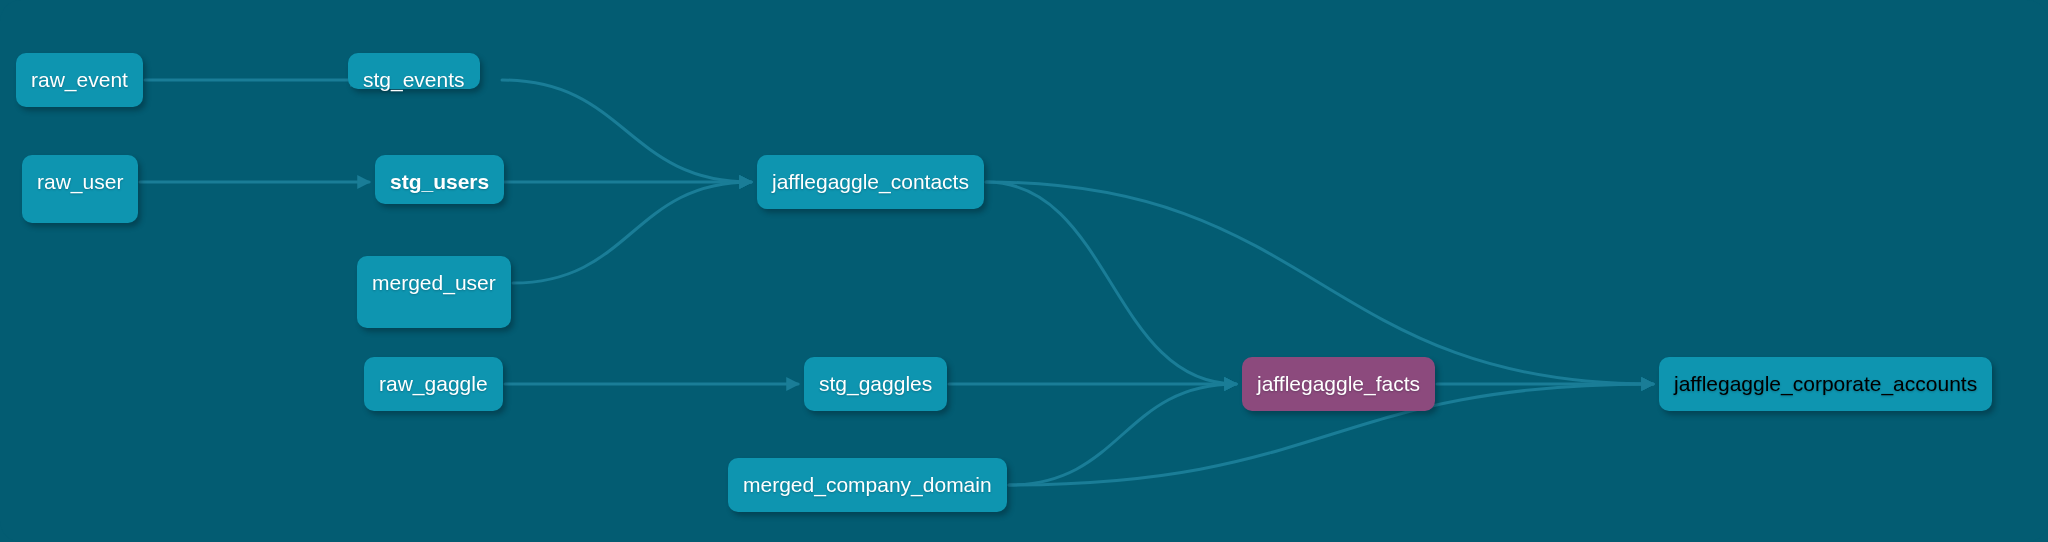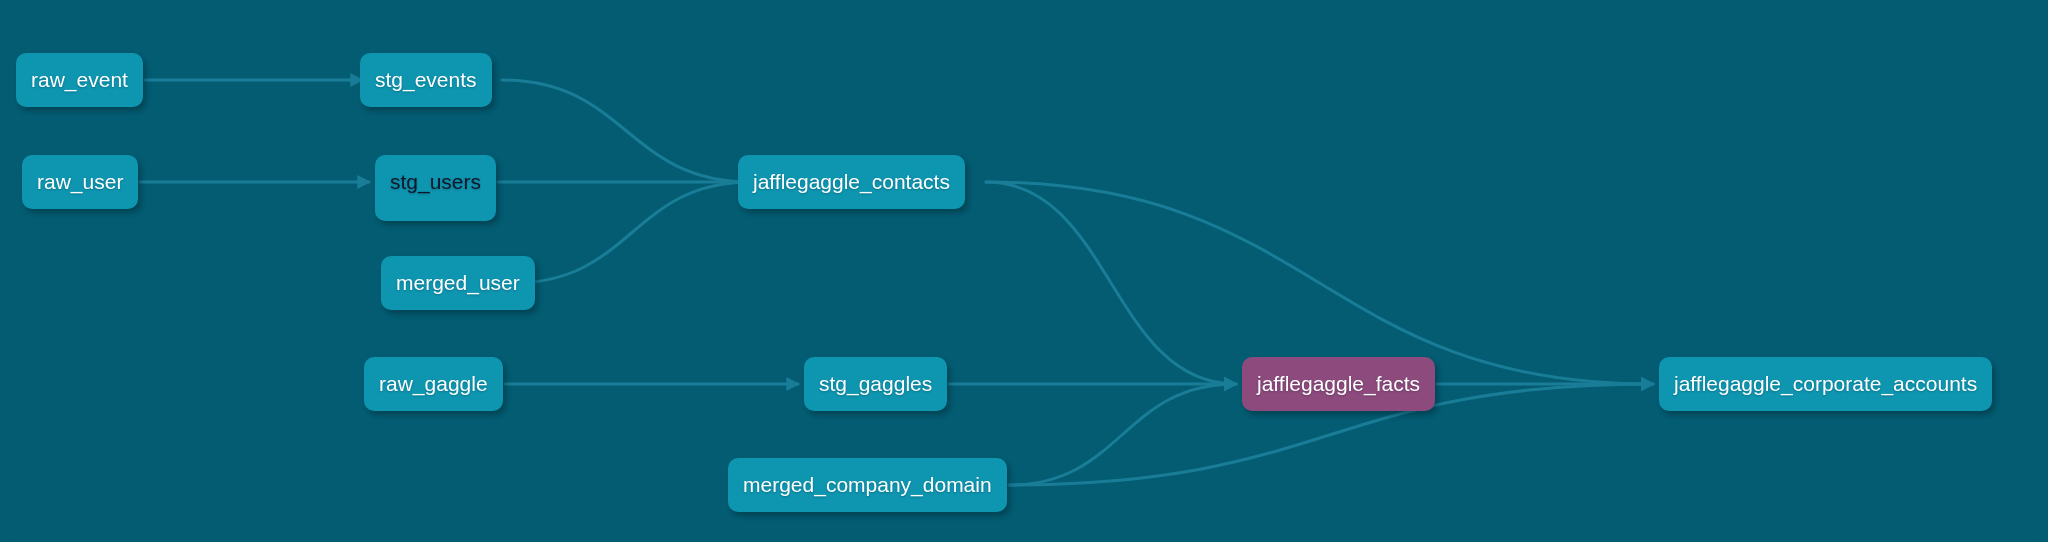--- a/index.html
+++ b/index.html
@@ -75,24 +75,24 @@
         <path class="edge" stroke="#1a7d97" d="M 949 384 C 1092.5 384, 1092.5 384, 1236 384" marker-end="url(#arrowhead)"></path>
         <path class="edge" stroke="#1a7d97" d="M 986 182 C 1111 182, 1111 384, 1236 384" marker-end="url(#arrowhead)"></path>
         <path class="edge" stroke="#1a7d97" d="M 1009 485 C 1122.5 485, 1122.5 384, 1236 384" marker-end="url(#arrowhead)"></path>
         <path class="edge" stroke="#1a7d97" d="M 986 182 C 1319.5 182, 1319.5 384, 1653 384" marker-end="url(#arrowhead)"></path>
         <path class="edge" stroke="#1a7d97" d="M 1437 384 C 1545 384, 1545 384, 1653 384" marker-end="url(#arrowhead)"></path>
         <path class="edge" stroke="#1a7d97" d="M 1009 485 C 1331 485, 1331 384, 1653 384" marker-end="url(#arrowhead)"></path>
       </g>
   </svg>
   <div class="nodes-layer" id="nodes-layer">
       <div class="graph-node" style="left: 16px; top: 53px; height: 54px; line-height: 54px; background: rgb(14, 149, 176); color: rgb(255, 255, 255);">raw_event</div>
-      <div class="graph-node" style="left: 360px; top: 53px; height: 54px; line-height: 54px; background: rgb(14, 149, 176); color: rgb(255, 255, 255);">stg_events</div>
-      <div class="graph-node" style="left: 22px; top: 155px; height: 54px; line-height: 54px; background: rgb(14, 149, 176); color: rgb(255, 255, 255);">raw_user</div>
-      <div class="graph-node" style="left: 375px; top: 155px; height: 66px; line-height: 54px; background: rgb(14, 149, 176); color: #0f172a;">stg_users</div>
-      <div class="graph-node" style="left: 357px; top: 256px; height: 54px; line-height: 54px; background: rgb(14, 149, 176); color: rgb(255, 255, 255); margin-left: 24px;">merged_user</div>
-      <div class="graph-node" style="left: 738px; top: 155px; height: 54px; line-height: 54px; background: rgb(14, 149, 176); color: rgb(255, 255, 255); text-align: right;">jafflegaggle_contacts</div>
+      <div class="graph-node" style="left: 348px; top: 53px; height: 36px; line-height: 54px; background: rgb(14, 149, 176); color: rgb(255, 255, 255);">stg_events</div>
+      <div class="graph-node" style="left: 22px; top: 155px; height: 68px; line-height: 54px; background: rgb(14, 149, 176); color: rgb(255, 255, 255);">raw_user</div>
+      <div class="graph-node" style="left: 375px; top: 155px; height: 49px; line-height: 54px; background: rgb(14, 149, 176); color: #ffffff; font-weight: bold;">stg_users</div>
+      <div class="graph-node" style="left: 357px; top: 256px; height: 72px; line-height: 54px; background: rgb(14, 149, 176); color: rgb(255, 255, 255);">merged_user</div>
+      <div class="graph-node" style="left: 757px; top: 155px; height: 54px; line-height: 54px; background: rgb(14, 149, 176); color: rgb(255, 255, 255); text-align: right;">jafflegaggle_contacts</div>
       <div class="graph-node" style="left: 364px; top: 357px; height: 54px; line-height: 54px; background: rgb(14, 149, 176); color: #ffffff;">raw_gaggle</div>
       <div class="graph-node" style="left: 804px; top: 357px; height: 54px; line-height: 54px; background: rgb(14, 149, 176); color: rgb(255, 255, 255);">stg_gaggles</div>
       <div class="graph-node" style="left: 728px; top: 458px; height: 54px; line-height: 54px; background: rgb(14, 149, 176); color: rgb(255, 255, 255);">merged_company_domain</div>
       <div class="graph-node" style="left: 1242px; top: 357px; height: 54px; line-height: 54px; background: rgb(140, 74, 125); color: rgb(255, 255, 255); text-align: center;">jafflegaggle_facts</div>
-      <div class="graph-node" style="left: 1659px; top: 357px; height: 54px; line-height: 54px; background: rgb(14, 149, 176); color: #ffffff;">jafflegaggle_corporate_accounts</div>
+      <div class="graph-node" style="left: 1659px; top: 357px; height: 54px; line-height: 54px; background: rgb(14, 149, 176); color: #000000;">jafflegaggle_corporate_accounts</div>
     </div>
 </div>
 
 </body></html>

